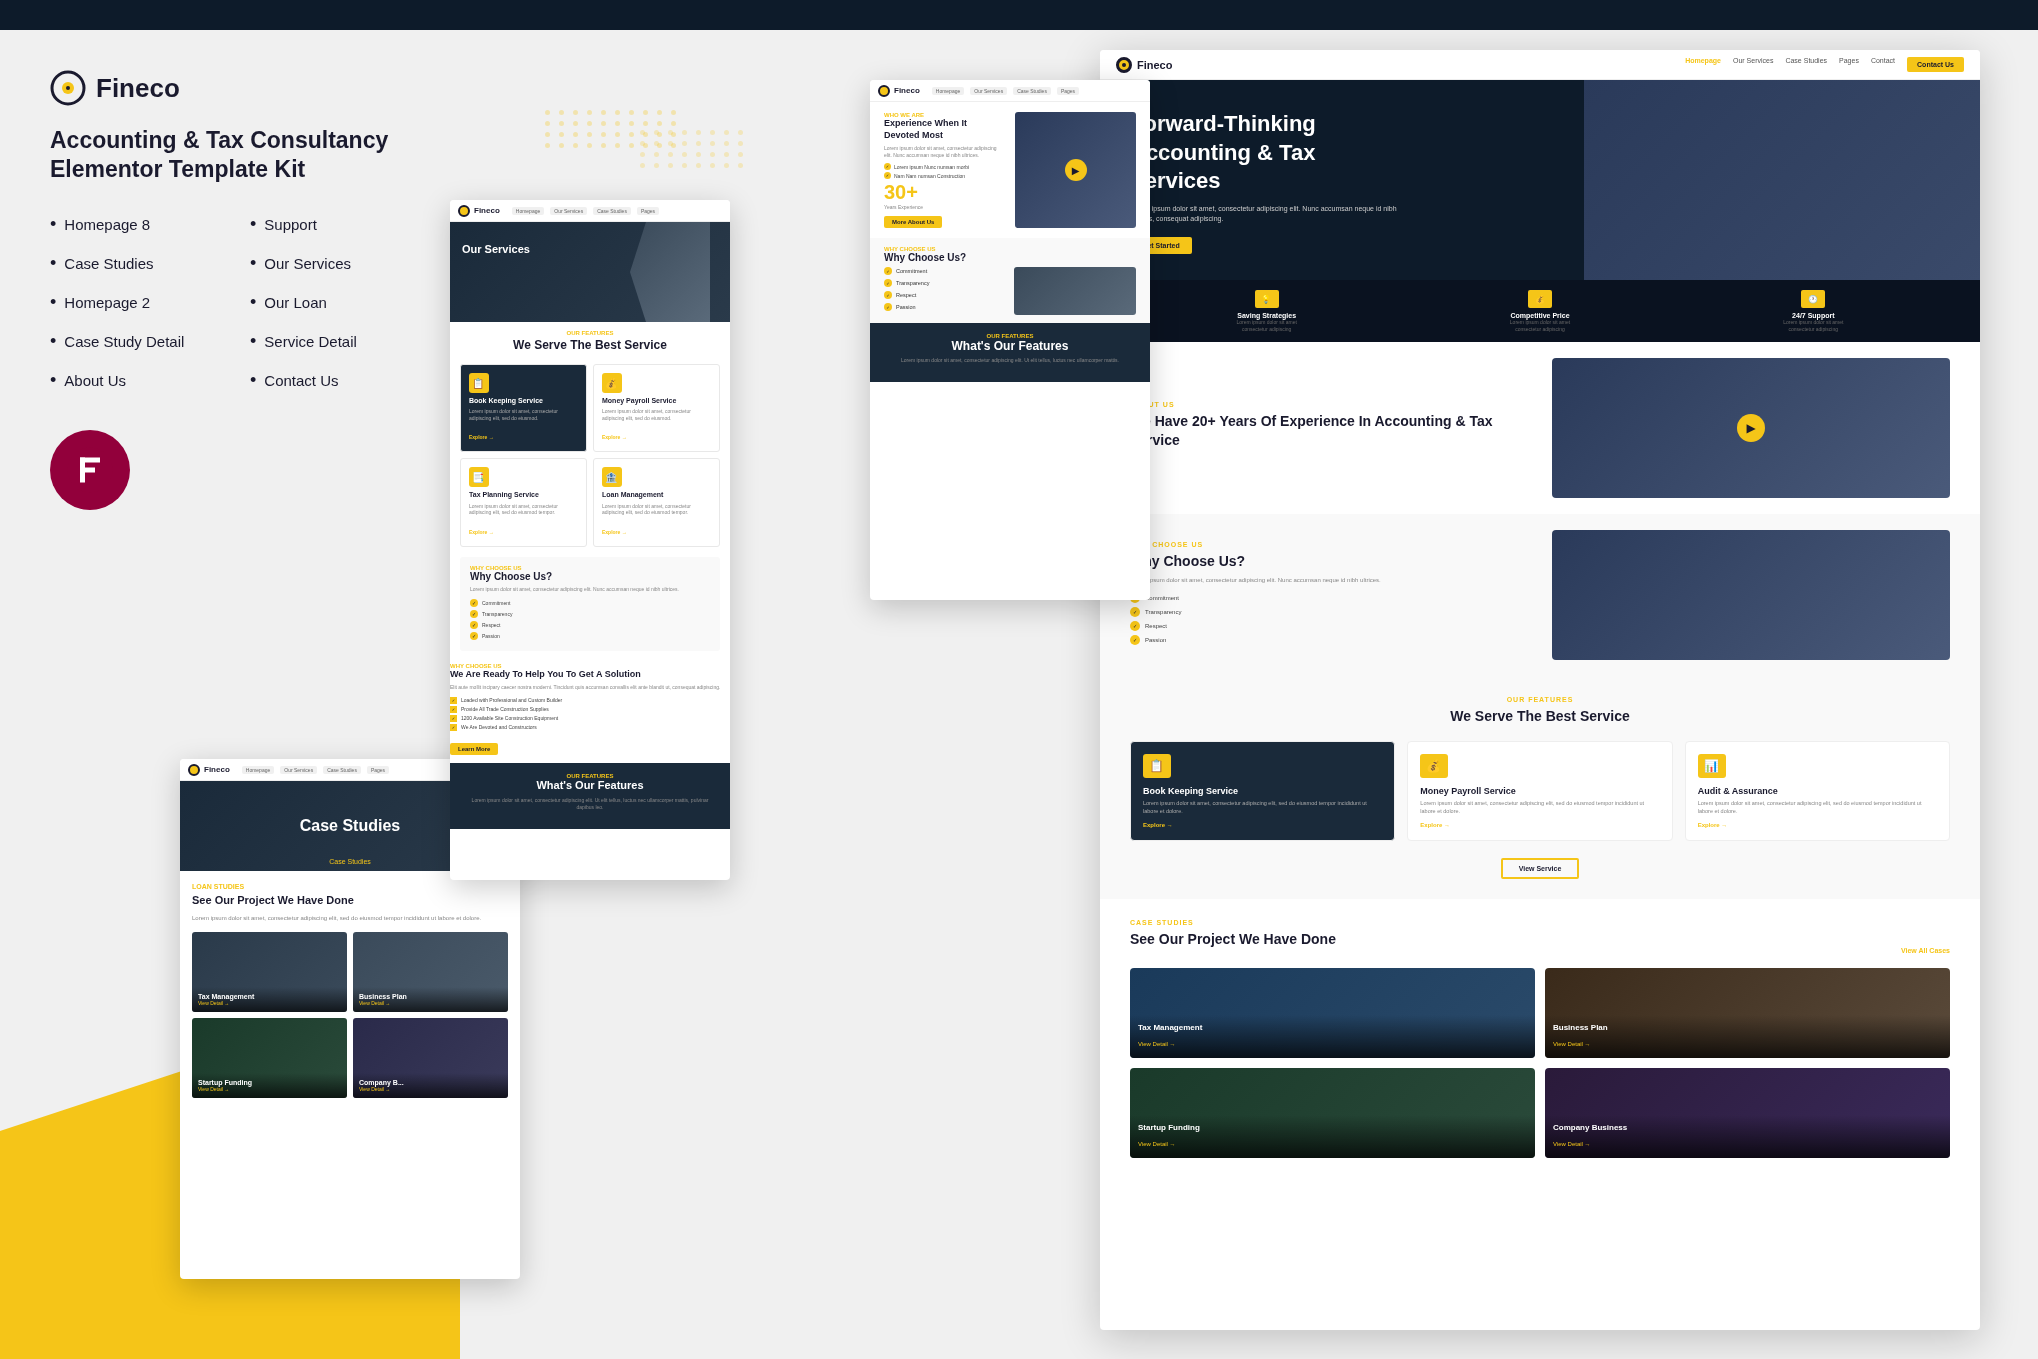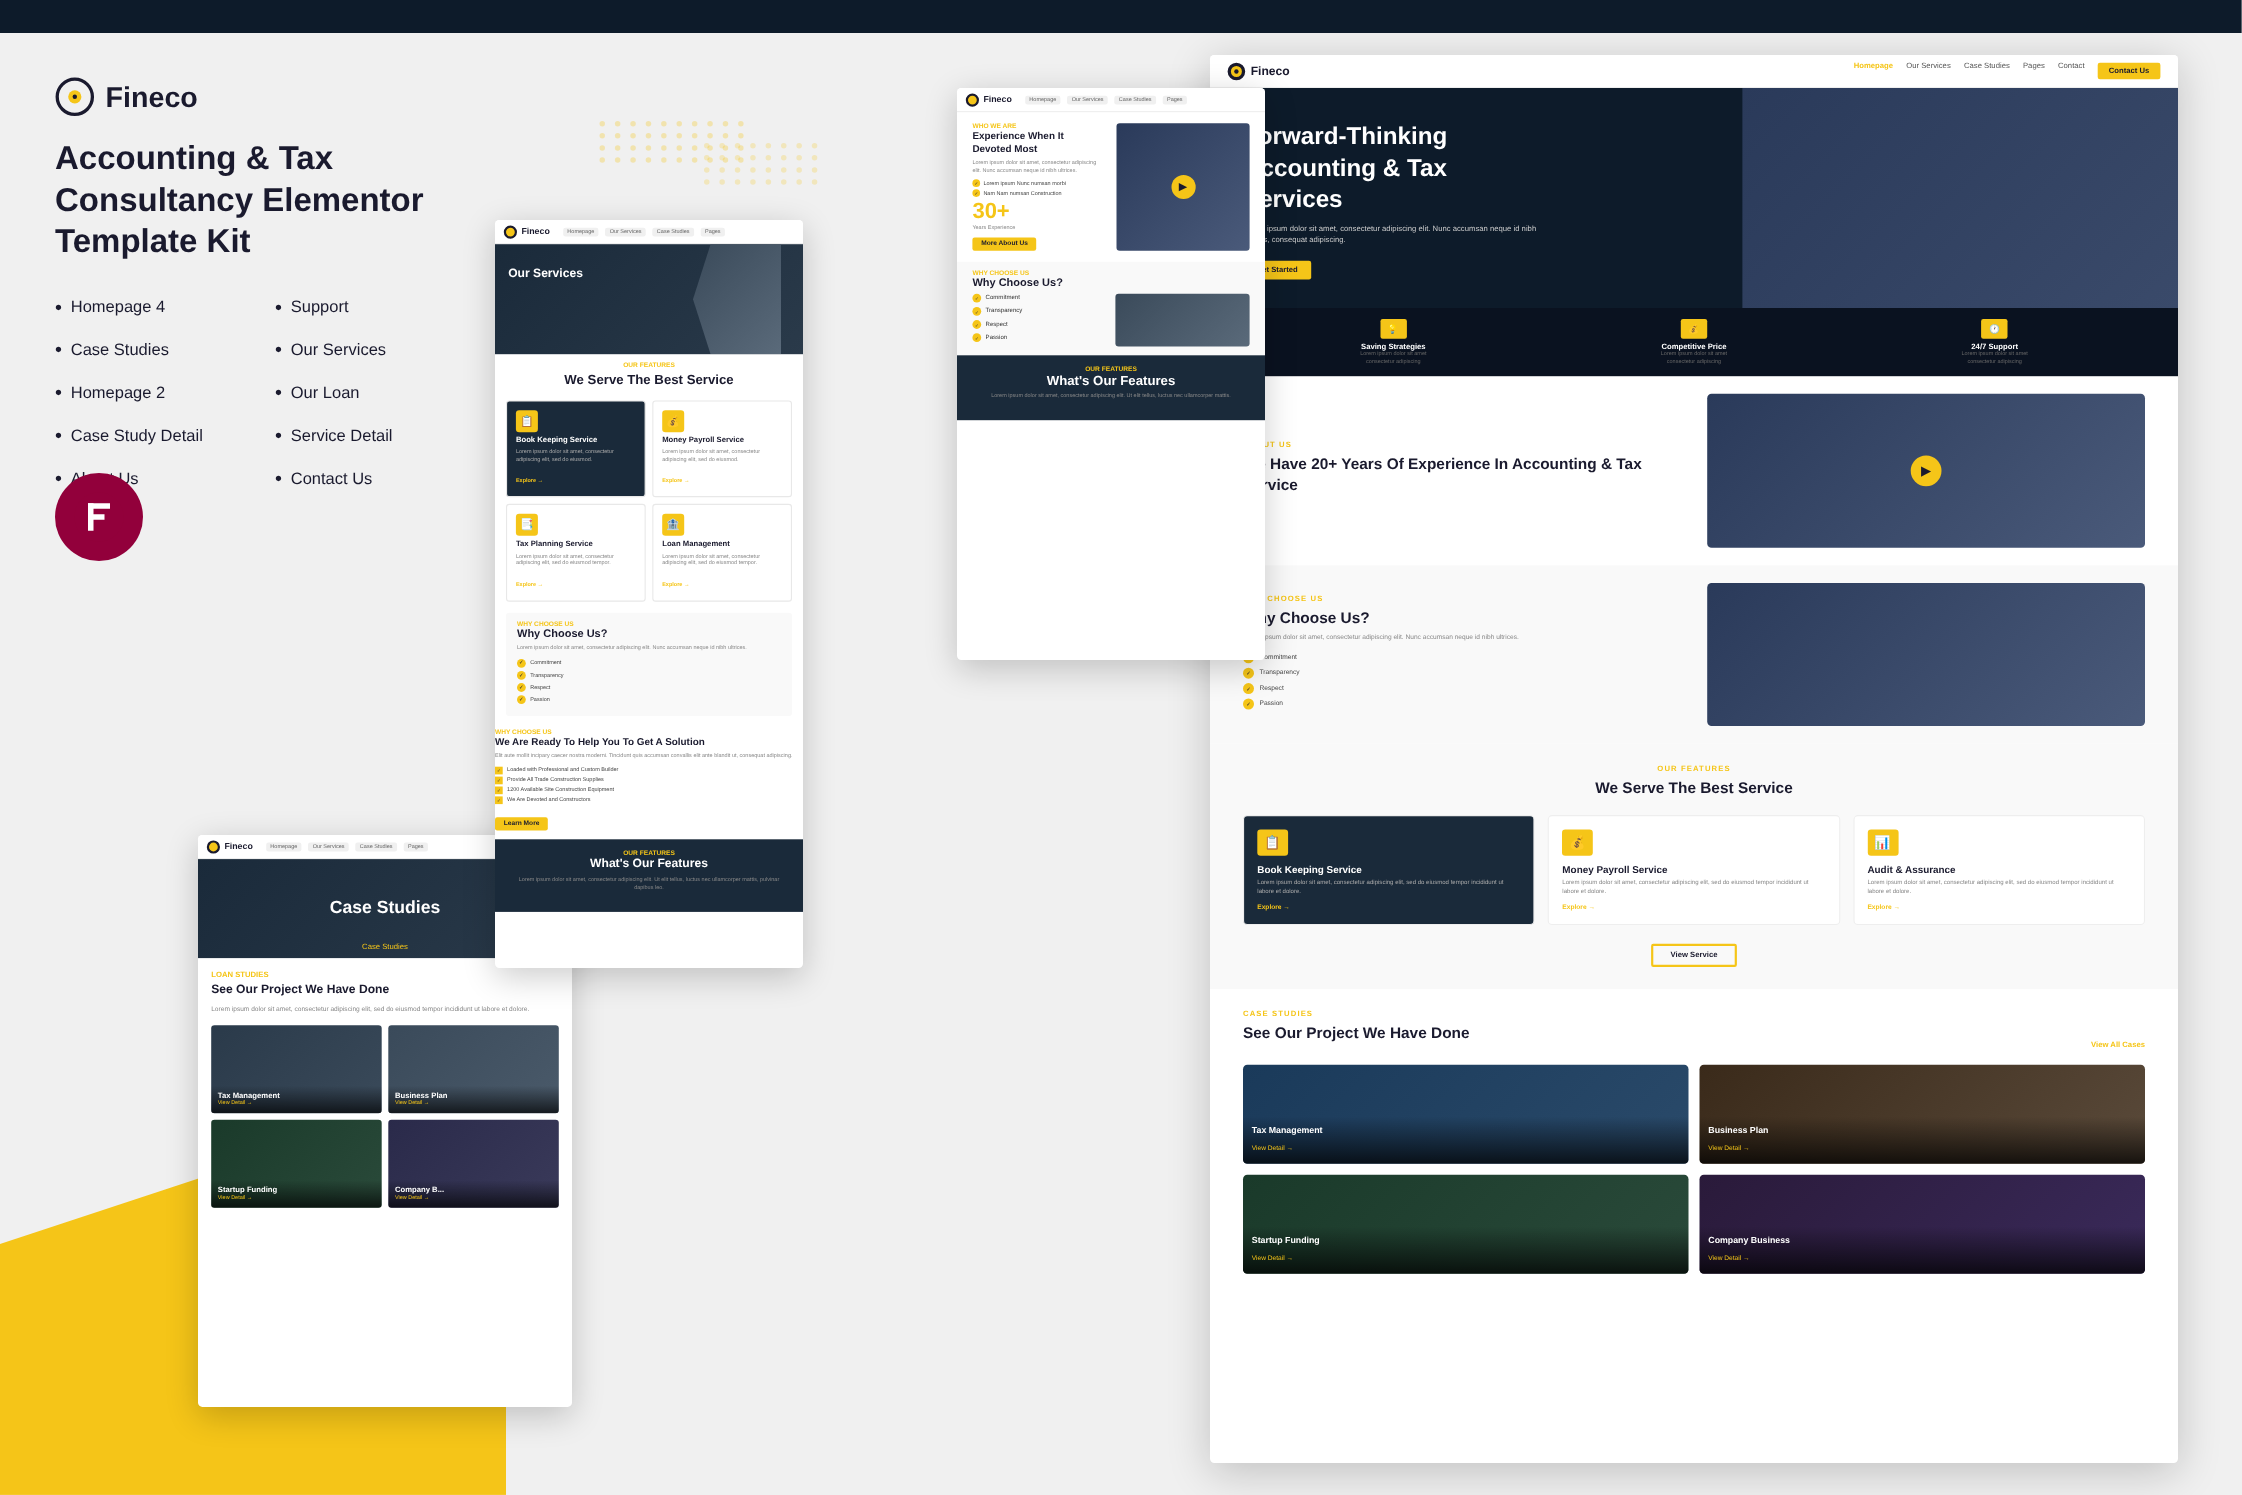--- a/index.html
+++ b/index.html
@@ -50,21 +50,21 @@
       height: 36px;
     }
 
     .logo-text {
       font-size: 26px;
       font-weight: 700;
       color: #1a1a2e;
     }
 
     .brand-title {
-      font-size: 30px;
+      font-size: 23px;
       font-weight: 800;
       color: #1a1a2e;
       line-height: 1.25;
       margin-bottom: 30px;
     }
 
     .nav-list {
       list-style: none;
       columns: 2;
       column-gap: 60px;
@@ -971,21 +971,21 @@
         <circle cx="18" cy="18" r="16" fill="none" stroke="#1a1a2e" stroke-width="3"></circle>
         <circle cx="18" cy="18" r="6" fill="#f5c518"></circle>
         <circle cx="18" cy="18" r="2" fill="#1a1a2e"></circle>
       </svg>
       <span class="logo-text">Fineco</span>
     </div>
 
     <h1 class="brand-title">Accounting &amp; Tax Consultancy Elementor Template Kit</h1>
 
     <ul class="nav-list">
-      <li>Homepage 4</li>
+      <li>Homepage 8</li>
       <li>Case Studies</li>
       <li>Homepage 2</li>
       <li>Case Study Detail</li>
       <li>About Us</li>
       <li>Support</li>
       <li>Our Services</li>
       <li>Our Loan</li>
       <li>Service Detail</li>
       <li>Contact Us</li>
     </ul>

